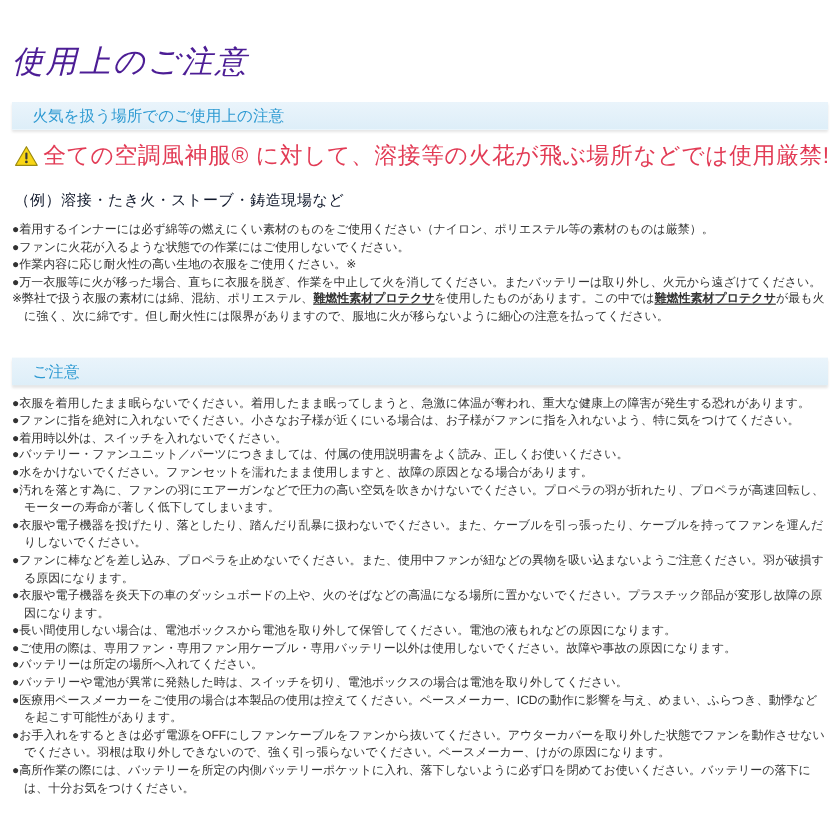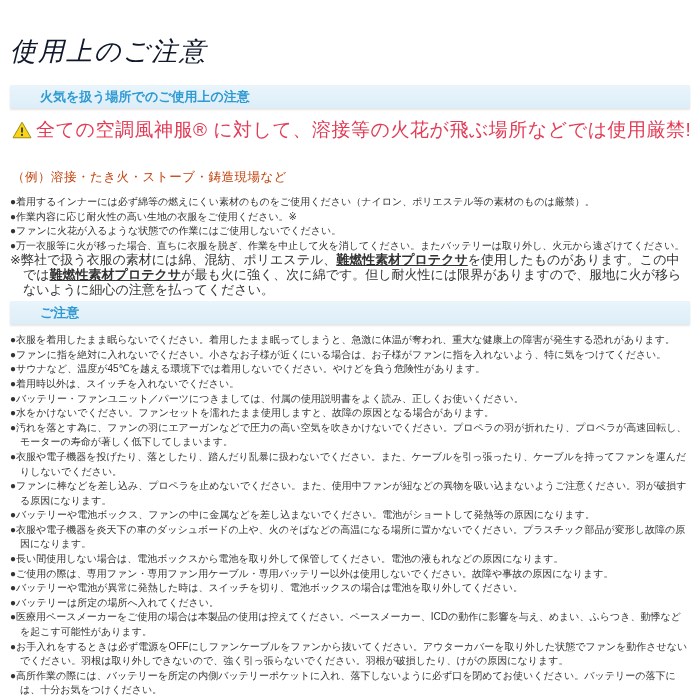--- a/index.html
+++ b/index.html
@@ -9,73 +9,73 @@
     color:#333333;overflow:hidden;
   }
   .page{width:700px;height:700px;position:relative;}
 
   .doc-title{
     margin:34px 0 0 10px;
     font-size:26px;
     font-style:italic;
     font-weight:500;
     letter-spacing:2px;
-    color:#0f172a;
+    color:#4c1d95;
   }
 
   .section-bar{
     margin:16px 10px 0 10px;
     height:23px;
     line-height:23px;
     background:linear-gradient(to bottom,#eaf4fb,#ddeef8);
     box-shadow:0 2px 2px rgba(0,0,0,0.10);
-    padding-left:30px;
+    padding-left:17px;
     font-size:13px;
-    font-weight:bold;
+    font-weight:normal;
     color:#2e9ad2;
   }
-  .section-bar.second{margin-top:4px;}
+  .section-bar.second{margin-top:25px;}
 
   .warning-row{
     margin:9px 0 0 12px;
     display:flex;
     align-items:center;
     gap:4px;
   }
   .warning-text{
     font-size:19px;
     font-weight:normal;
     color:#e23b55;
     letter-spacing:0.5px;
     white-space:nowrap;
   }
   .warn-icon{width:20px;height:18px;flex:0 0 auto;}
 
   .example-line{
-    margin:26px 0 0 12px;
+    margin:16px 0 0 12px;
     font-size:12.5px;
-    color:#c2410c;
+    color:#0f172a;
     letter-spacing:0.5px;
   }
 
   .notice-list{
     margin:9px 10px 0 10px;
     padding:0;
     list-style:none;
   }
   .notice-list li{
     font-size:10px;
     line-height:14.6px;
     color:#333333;
     text-indent:-1em;
     padding-left:1em;
   }
   .note-para{
     margin:0 10px 0 10px;
-    font-size:13px;
+    font-size:10px;
     line-height:14.6px;
     color:#333333;
     text-indent:-1em;
     padding-left:1em;
   }
   .note-para .part-em{
     font-weight:bold;
     text-decoration:underline;
   }
 </style>
@@ -96,45 +96,43 @@
       <rect x="10.9" y="7.5" width="2.2" height="7" rx="1" fill="#3a3a3a"></rect>
       <circle cx="12" cy="17" r="1.4" fill="#3a3a3a"></circle>
     </svg>
     <span class="warning-text">全ての空調風神服® に対して、溶接等の火花が飛ぶ場所などでは使用厳禁!</span>
   </div>
 
   <div class="example-line">（例）溶接・たき火・ストーブ・鋳造現場など</div>
 
   <ul class="notice-list">
       <li>●着用するインナーには必ず綿等の燃えにくい素材のものをご使用ください（ナイロン、ポリエステル等の素材のものは厳禁）。</li>
+      <li>●ファンに火花が入るような状態での作業にはご使用しないでください。</li>
       <li>●作業内容に応じ耐火性の高い生地の衣服をご使用ください。※</li>
-      <li>●ファンに火花が入るような状態での作業にはご使用しないでください。</li>
       <li>●万一衣服等に火が移った場合、直ちに衣服を脱ぎ、作業を中止して火を消してください。またバッテリーは取り外し、火元から遠ざけてください。</li>
     </ul>
 
   <p class="note-para"><span class="part-normal">※弊社で扱う衣服の素材には綿、混紡、ポリエステル、</span><span class="part-em">難燃性素材プロテクサ</span><span class="part-normal">を使用したものがあります。この中では</span><span class="part-em">難燃性素材プロテクサ</span><span class="part-normal">が最も火に強く、次に綿です。但し耐火性には限界がありますので、服地に火が移らないように細心の注意を払ってください。</span></p>
 
   <div class="section-bar second">
     <span>ご注意</span>
   </div>
 
   <ul class="notice-list">
       <li>●衣服を着用したまま眠らないでください。着用したまま眠ってしまうと、急激に体温が奪われ、重大な健康上の障害が発生する恐れがあります。</li>
       <li>●ファンに指を絶対に入れないでください。小さなお子様が近くにいる場合は、お子様がファンに指を入れないよう、特に気をつけてください。</li>
-      <li>●サウナなど、温度が45℃を越える環境下では着用しないでください。やけどを負う危険性があります。</li>
       <li>●着用時以外は、スイッチを入れないでください。</li>
       <li>●バッテリー・ファンユニット／パーツにつきましては、付属の使用説明書をよく読み、正しくお使いください。</li>
       <li>●水をかけないでください。ファンセットを濡れたまま使用しますと、故障の原因となる場合があります。</li>
       <li>●汚れを落とす為に、ファンの羽にエアーガンなどで圧力の高い空気を吹きかけないでください。プロペラの羽が折れたり、プロペラが高速回転し、モーターの寿命が著しく低下してしまいます。</li>
       <li>●衣服や電子機器を投げたり、落としたり、踏んだり乱暴に扱わないでください。また、ケーブルを引っ張ったり、ケーブルを持ってファンを運んだりしないでください。</li>
       <li>●ファンに棒などを差し込み、プロペラを止めないでください。また、使用中ファンが紐などの異物を吸い込まないようご注意ください。羽が破損する原因になります。</li>
-      <li>●バッテリーや電池ボックス、ファンの中に金属などを差し込まないでください。電池がショートして発熱等の原因になります。</li>
       <li>●衣服や電子機器を炎天下の車のダッシュボードの上や、火のそばなどの高温になる場所に置かないでください。プラスチック部品が変形し故障の原因になります。</li>
       <li>●長い間使用しない場合は、電池ボックスから電池を取り外して保管してください。電池の液もれなどの原因になります。</li>
       <li>●ご使用の際は、専用ファン・専用ファン用ケーブル・専用バッテリー以外は使用しないでください。故障や事故の原因になります。</li>
+      <li>●バッテリーは所定の場所へ入れてください。</li>
       <li>●バッテリーや電池が異常に発熱した時は、スイッチを切り、電池ボックスの場合は電池を取り外してください。</li>
-      <li>●バッテリーは所定の場所へ入れてください。</li>
       <li>●医療用ペースメーカーをご使用の場合は本製品の使用は控えてください。ペースメーカー、ICDの動作に影響を与え、めまい、ふらつき、動悸などを起こす可能性があります。</li>
-      <li>●お手入れをするときは必ず電源をOFFにしファンケーブルをファンから抜いてください。アウターカバーを取り外した状態でファンを動作させないでください。羽根は取り外しできないので、強く引っ張らないでください。羽根が破損したり、けがの原因になります。</li>
+      <li>●お手入れをするときは必ず電源をOFFにしファンケーブルをファンから抜いてください。アウターカバーを取り外した状態でファンを動作させないでください。羽根は取り外しできないので、強く引っ張らないでください。ペースメーカー、けがの原因になります。</li>
       <li>●高所作業の際には、バッテリーを所定の内側バッテリーポケットに入れ、落下しないように必ず口を閉めてお使いください。バッテリーの落下には、十分お気をつけください。</li>
     </ul>
 
 </div>
 
 </body></html>

